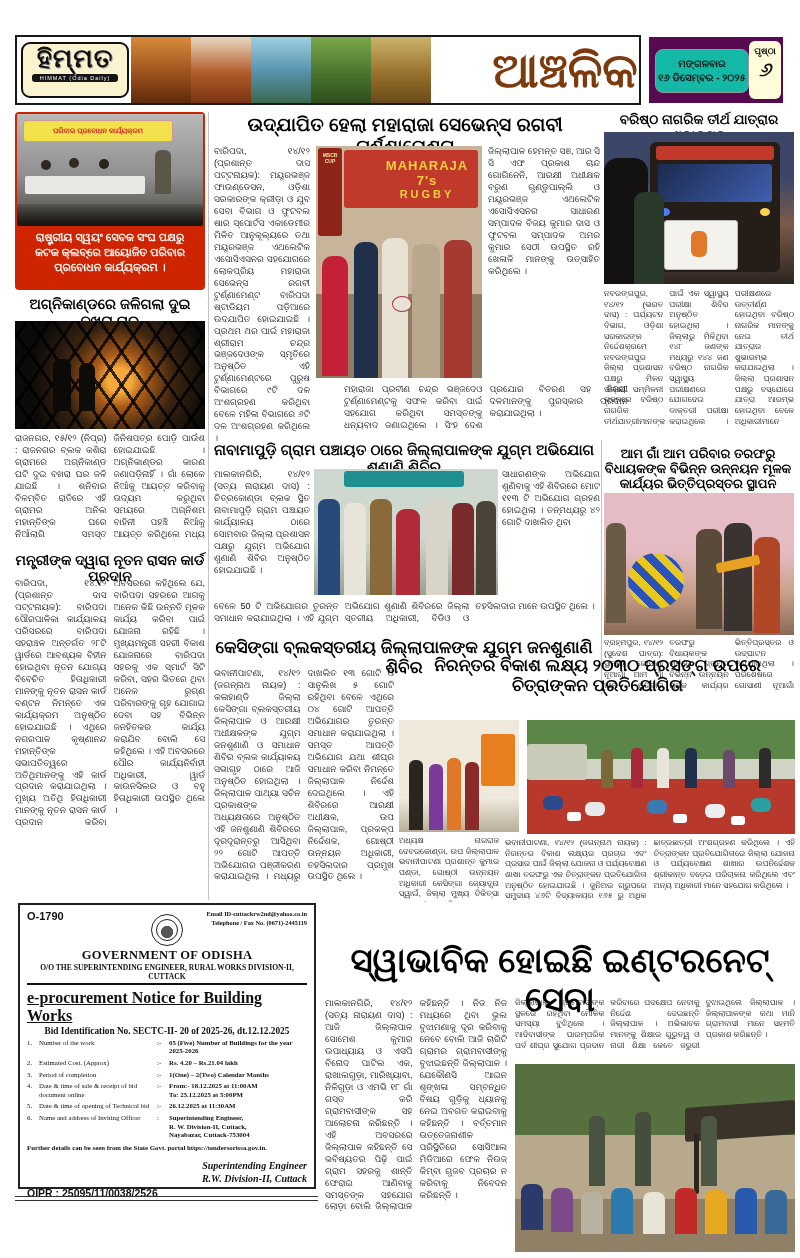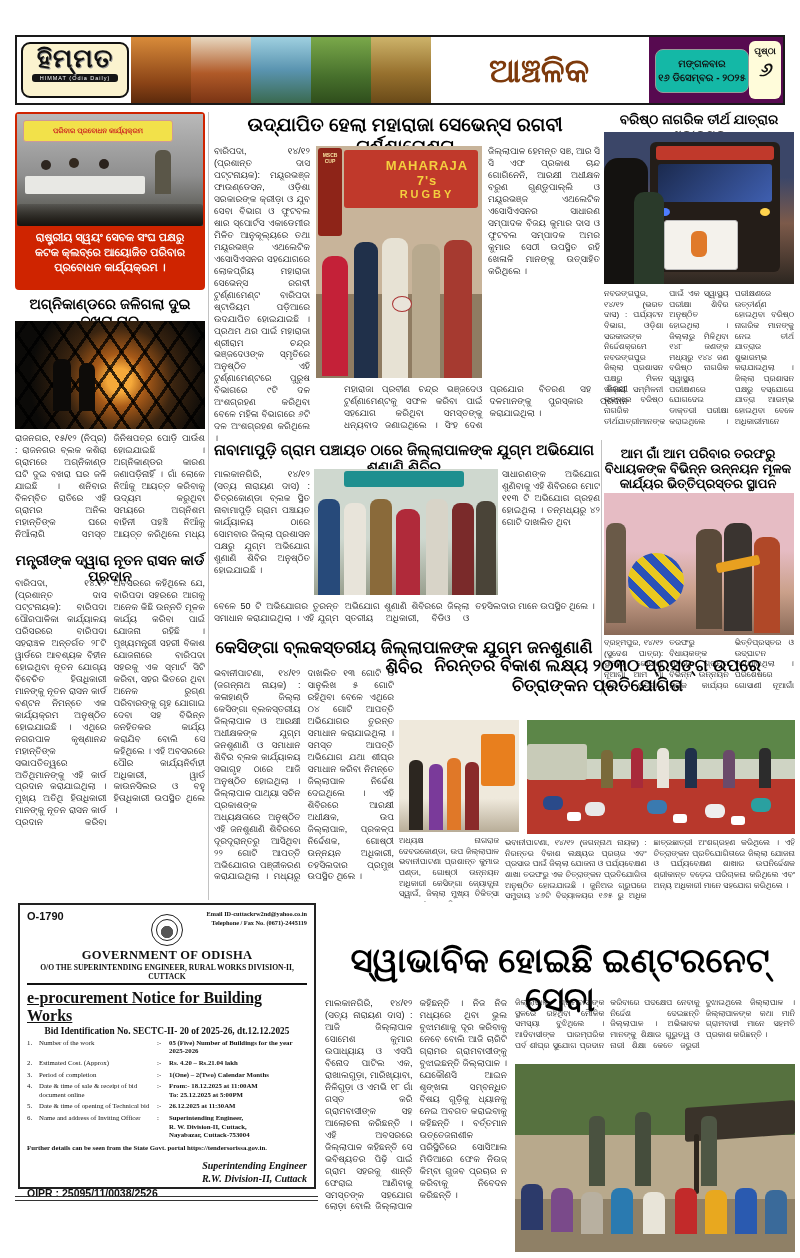--- a/index.html
+++ b/index.html
@@ -1,28 +1,28 @@
 <!DOCTYPE html>
 <html><head>
 <meta charset="utf-8">
 <style>
   html,body{margin:0;padding:0;background:#e8e8e8;}
   .page{position:relative;width:800px;height:1258px;background:#ffffff;margin:0 auto;
         font-family:"Liberation Sans","DejaVu Sans",sans-serif;color:#111;overflow:hidden;}
   .abs{position:absolute;}
   
-  .masthead{left:15px;top:35px;width:770px;height:70px;border:2px solid #1a1a1a;background:#fff;box-sizing:border-box;}
+  .masthead{left:15px;top:35px;width:626px;height:70px;border:2px solid #1a1a1a;background:#fff;box-sizing:border-box;}
   .logo-box{left:4px;top:5px;width:108px;height:56px;background:#fbf3cf;border:2px solid #111;border-radius:9px;box-sizing:border-box;text-align:center;}
   .logo-title{font-size:26px;font-weight:900;color:#111;line-height:1.1;letter-spacing:1px;
               text-shadow:1px 1px 0 #999;}
   .logo-sub{margin:1px auto 0;width:86px;background:#151515;color:#fff;font-size:5.5px;letter-spacing:1px;border-radius:3px;padding:1px 0;}
   .collage{left:114px;top:0;width:300px;height:66px;display:flex;overflow:hidden;}
   .collage div{flex:1;height:100%;}
-  .mast-title{left:412px;top:6px;width:220px;height:56px;display:flex;align-items:center;justify-content:center;
-              font-size:33px;font-weight:900;text-align:right;}
+  .mast-title{left:438px;top:6px;width:220px;height:56px;display:flex;align-items:center;justify-content:center;
+              font-size:48px;font-weight:900;text-align:right;}
   .mast-right{left:632px;top:0;width:134px;height:66px;}
   .date-box{left:6px;top:12px;width:92px;height:42px;background:#14b8a6;border:1px solid #999;border-radius:8px;
             display:flex;flex-direction:column;align-items:center;justify-content:center;}
   .date-day{font-size:10px;font-weight:bold;color:#111;}
   .date-full{font-size:10px;font-weight:bold;color:#111;margin-top:2px;}
   .page-tab{left:100px;top:4px;width:32px;height:58px;background:#fffcda;border-radius:6px;text-align:center;}
   .page-label{font-size:9px;font-weight:bold;margin-top:5px;}
   .page-num{font-size:19px;font-weight:900;font-style:italic;margin-top:2px;}
   
   .hl{font-weight:bold;text-align:center;color:#000;line-height:1.15;}

